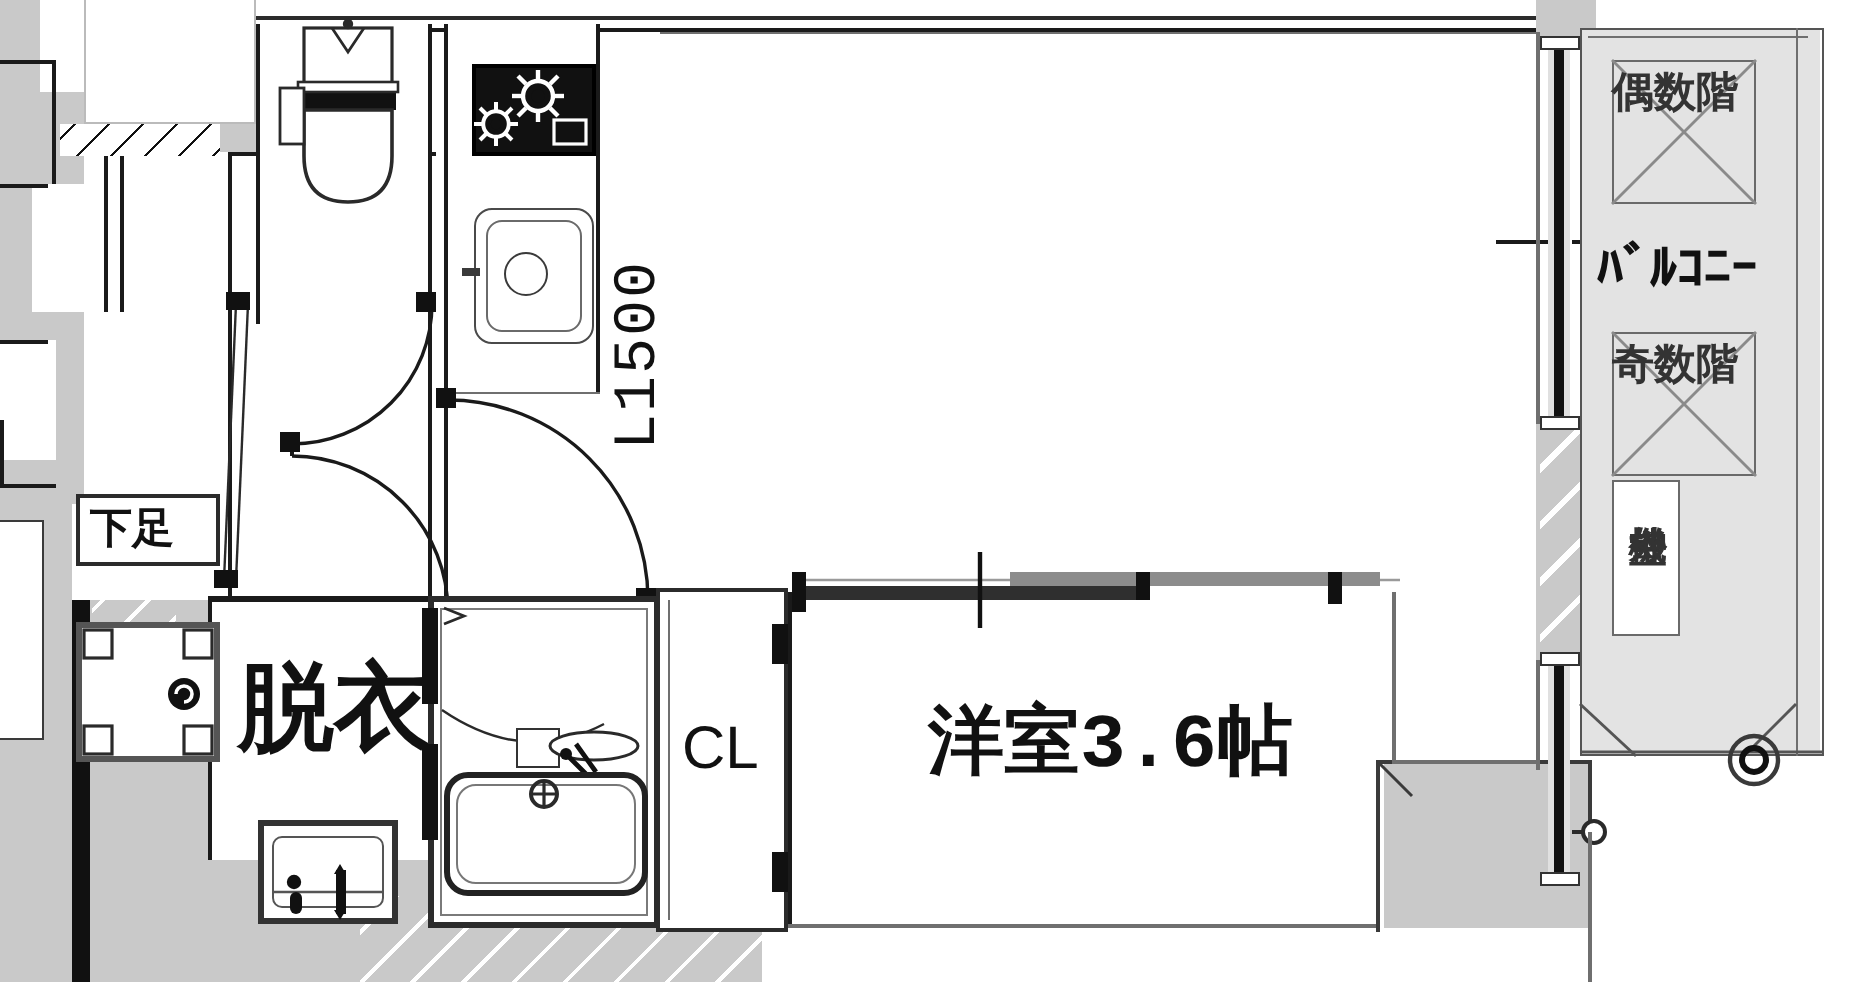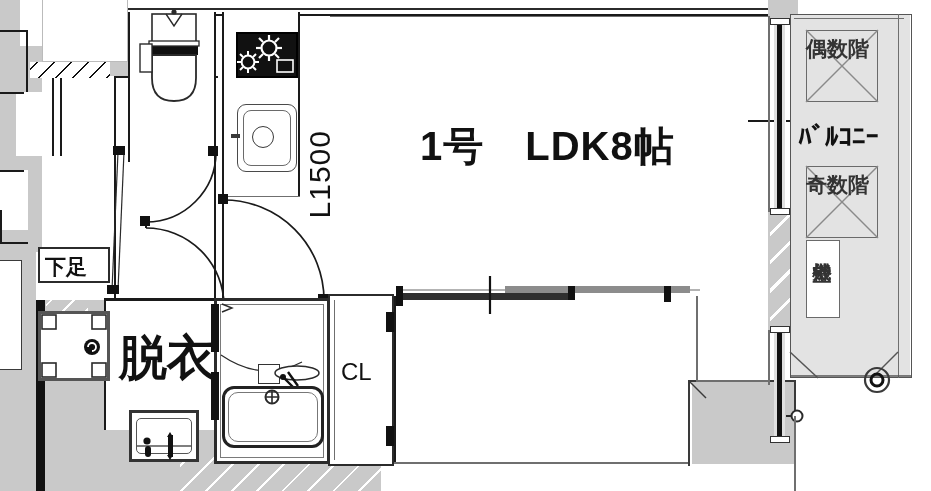--- a/index.html
+++ b/index.html
@@ -9,21 +9,21 @@
   .abs{position:absolute;box-sizing:border-box;}
   
   .gray{background:#c9c9c9;}
   .lgray{background:#e3e3e3;}
   .white{background:#ffffff;}
   
   .ln{background:#1a1a1a;}
   .lnL{background:#6f6f6f;}
   
   .lbl{position:absolute;color:#111;white-space:nowrap;line-height:1;}
-  .jp{font-family:Liberation Sans, sans-serif;}
+  .jp{font-family:Liberation Mono, monospace;}
   .vert{writing-mode:vertical-rl;text-orientation:upright;}
   svg{position:absolute;left:0;top:0;overflow:visible;}
   .arc{fill:none;stroke:#1a1a1a;stroke-width:1.7;}
   .thinstroke{fill:none;stroke:#2a2a2a;stroke-width:1.2;}
 </style>
 </head>
 <body>
 
 <div id="plan">
 
@@ -207,48 +207,48 @@
   <div class="abs" style="left:222px;top:386px;width:102px;height:62px;border:3px solid #222;border-radius:12px;background:#fff;"></div>
   <div class="abs" style="left:228px;top:392px;width:90px;height:50px;border:1.6px solid #777;border-radius:10px;background:#fff;"></div>
   <svg width="931" height="491">
     <circle cx="272" cy="397" r="6.5" fill="none" stroke="#2a2a2a" stroke-width="2"></circle>
     <path d="M272 391 l0 12 M266 397 l12 0" stroke="#2a2a2a" stroke-width="1.6"></path>
   </svg>
 
   <div class="abs white" style="left:330px;top:296px;width:62px;height:168px;"></div>
   <div class="abs" style="left:328px;top:294px;width:66px;height:172px;border:2px solid #2b2b2b;background:transparent;"></div>
   <div class="abs lnL" style="left:334px;top:300px;width:1.4px;height:160px;"></div>
-  <div class="lbl" style="left:341px;top:360px;font-size:24px;text-align:right;">CL</div>
+  <div class="lbl" style="left:341px;top:360px;font-size:30px;text-align:right;">CL</div>
 
   <div class="abs" style="left:386px;top:318px;width:44px;height:8px;background:#111;"></div>
   <div class="abs" style="left:386px;top:312px;width:9px;height:20px;background:#111;"></div>
   <div class="abs" style="left:386px;top:432px;width:44px;height:8px;background:#111;"></div>
   <div class="abs" style="left:386px;top:426px;width:9px;height:20px;background:#111;"></div>
 
   <div class="abs white" style="left:394px;top:296px;width:302px;height:168px;"></div>
   <div class="abs ln" style="left:394px;top:296px;width:2px;height:168px;"></div>
   <div class="abs lnL" style="left:394px;top:462px;width:304px;height:1.6px;"></div>
+  <div class="lbl jp" style="left:464px;top:355px;font-size:38px;font-weight:700;">洋室3.6帖</div>
 
   <svg width="931" height="491">
     <line x1="398" y1="290" x2="700" y2="290" stroke="#9a9a9a" stroke-width="1.3"></line>
     <rect x="400" y="293" width="170" height="7" fill="#2f2f2f"></rect>
     <rect x="505" y="286" width="185" height="7" fill="#8c8c8c"></rect>
     <rect x="396" y="286" width="7" height="20" fill="#111"></rect>
     <rect x="568" y="286" width="7" height="14" fill="#111"></rect>
     <rect x="664" y="286" width="7" height="16" fill="#111"></rect>
     <line x1="490" y1="276" x2="490" y2="314" stroke="#111" stroke-width="2.2"></line>
   </svg>
 
   <div class="abs gray" style="left:690px;top:382px;width:104px;height:82px;border-left:2px solid #fff;"></div>
   <div class="abs" style="left:688px;top:380px;width:108px;height:86px;border:2px solid #3a3a3a;border-bottom:none;background:transparent;"></div>
   <svg width="931" height="491">
     <line x1="690" y1="382" x2="706" y2="398" stroke="#3a3a3a" stroke-width="1.5"></line>
   </svg>
 
-  <div class="lbl jp" style="left:420px;top:126px;font-size:40px;font-weight:700;letter-spacing:1px;">1号　LDK8帖</div>
 
   <div class="abs gray" style="left:768px;top:0;width:30px;height:22px;"></div>
   <div class="abs gray" style="left:768px;top:212px;width:30px;height:118px;"></div>
   <div class="abs" style="left:770px;top:214px;width:26px;height:114px;
               background:repeating-linear-gradient(-45deg,rgba(0,0,0,0) 0 3px,#ffffff 3px 6px,rgba(0,0,0,0) 6px 20px);"></div>
 
   <div class="abs" style="left:774px;top:22px;width:11px;height:190px;background:#111;border-left:3px solid #e0e0e0;border-right:3px solid #e0e0e0;"></div>
   <div class="abs" style="left:774px;top:330px;width:11px;height:110px;background:#111;border-left:3px solid #e0e0e0;border-right:3px solid #e0e0e0;"></div>
   <div class="abs" style="left:770px;top:18px;width:20px;height:7px;background:#fff;border:1.6px solid #333;"></div>
   <div class="abs" style="left:770px;top:208px;width:20px;height:7px;background:#fff;border:1.6px solid #333;"></div>

